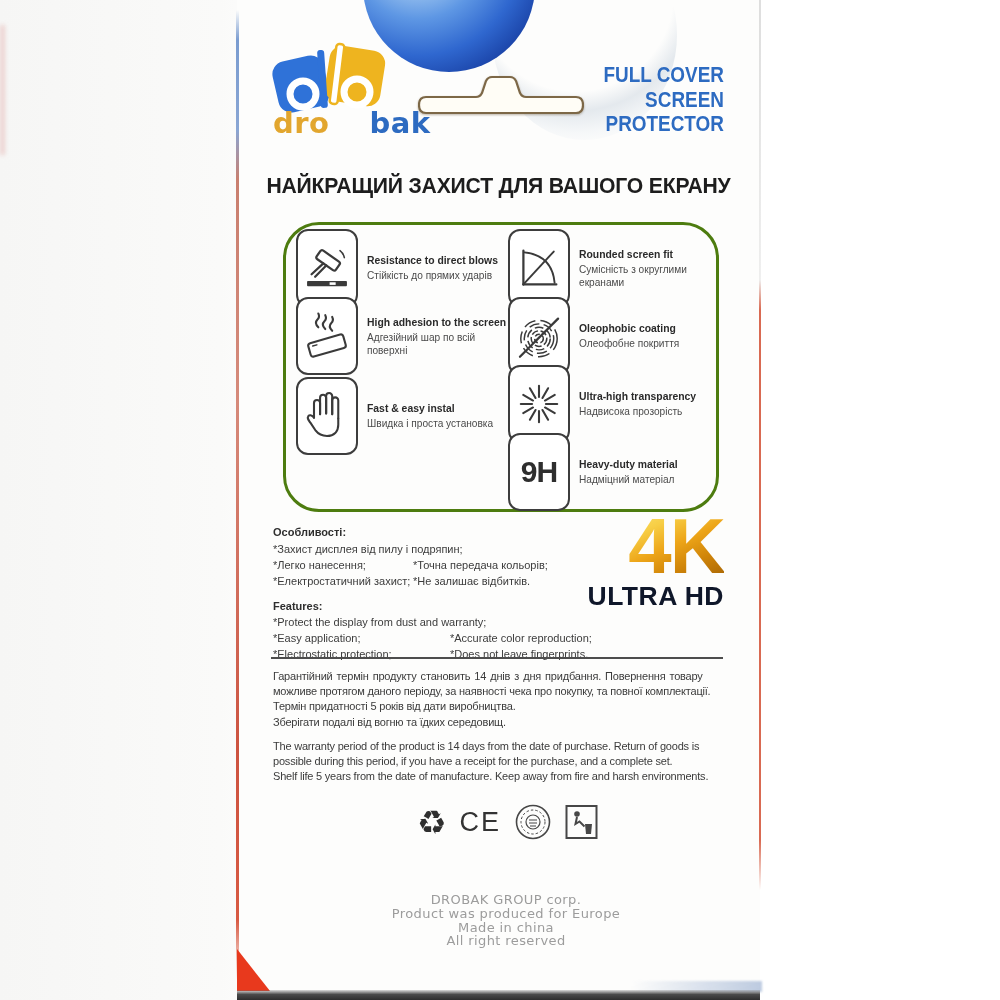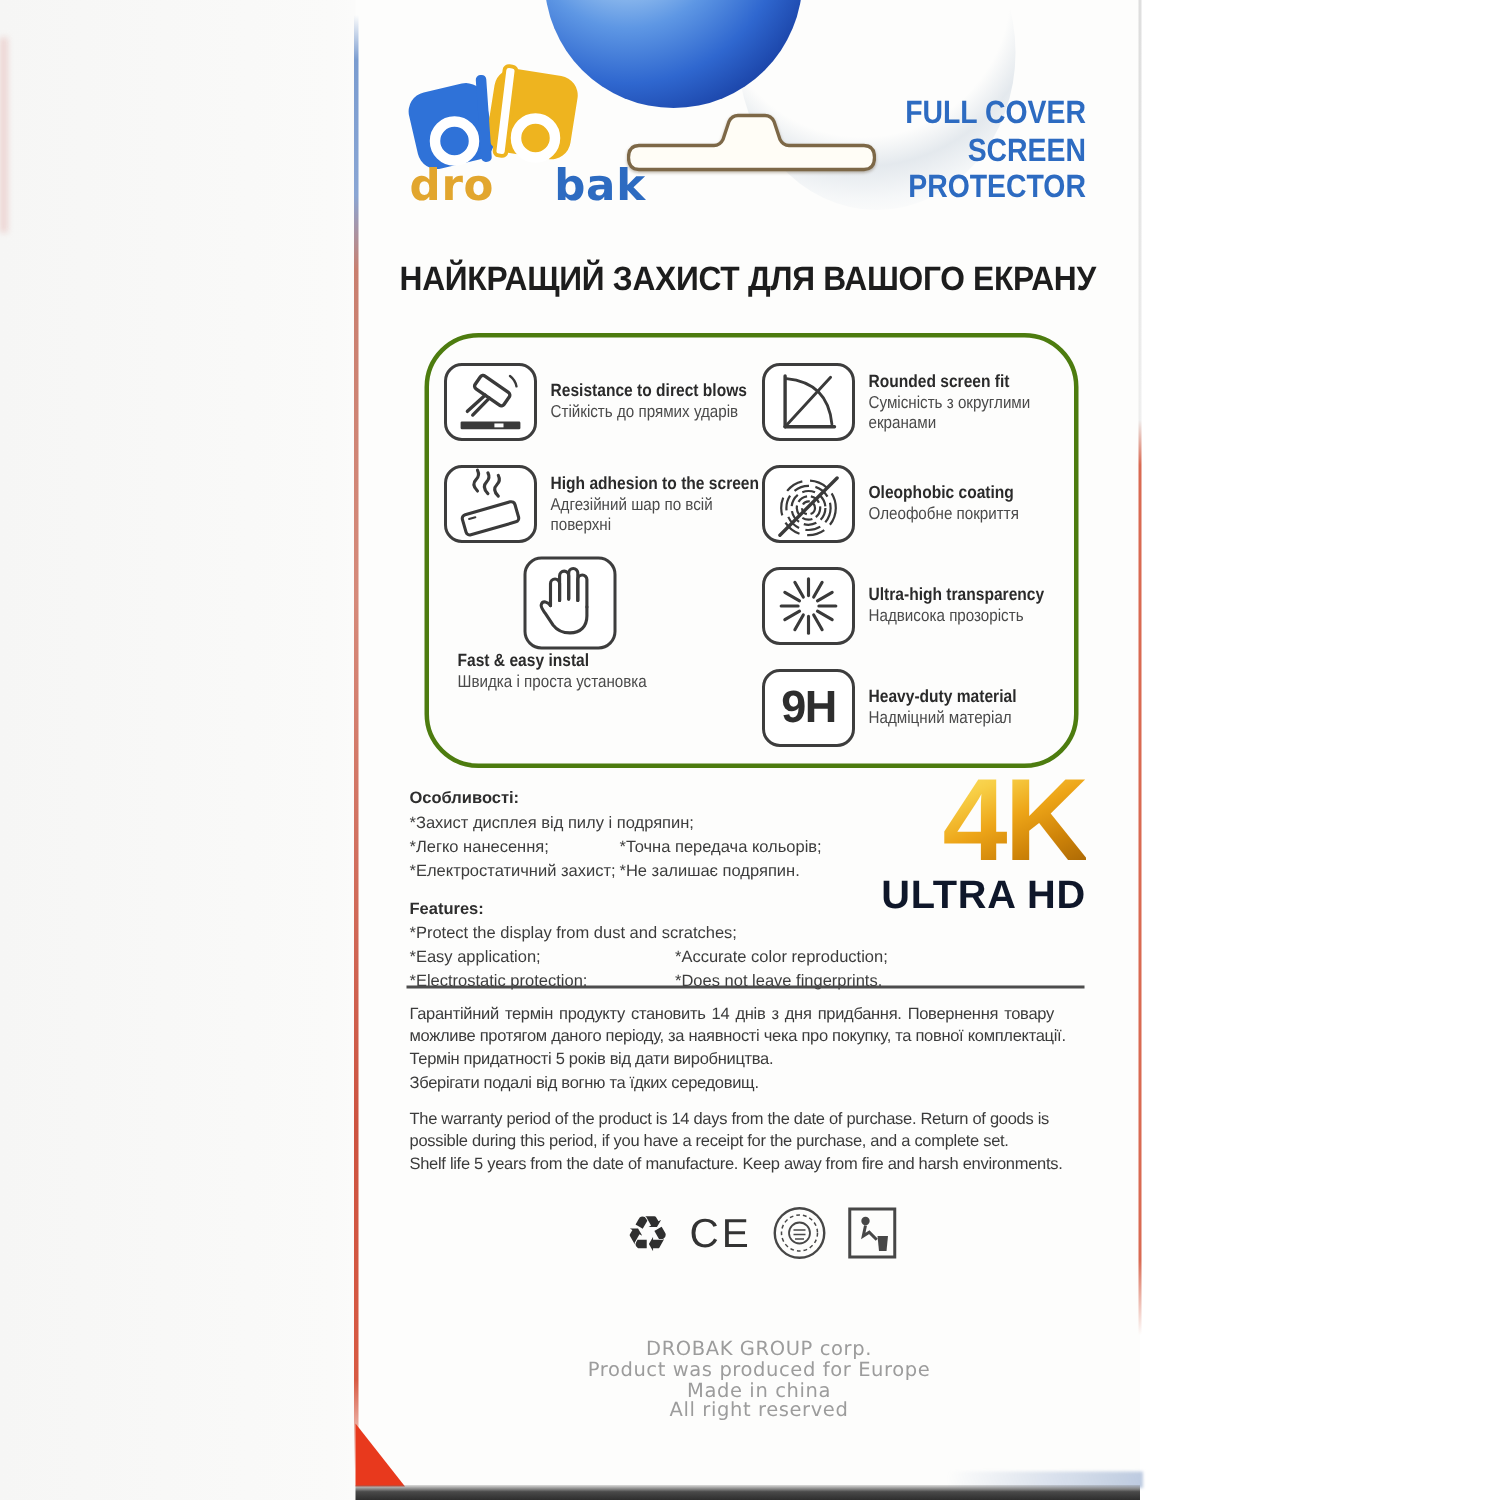--- a/index.html
+++ b/index.html
@@ -39,21 +39,21 @@
 
   .ptype { position:absolute; right:36px; top:63px; text-align:right; font-size:21.5px;
     font-weight:bold; color:#2d6bc1; line-height:24.5px; transform:scaleX(.88);
     transform-origin:right top; }
   .tagline { position:absolute; left:0; right:0; top:173px; text-align:center; font-size:22.5px;
     font-weight:bold; color:#1d1d1d; transform:scaleX(.94); letter-spacing:-.2px; }
 
   .fbox { position:absolute; left:46px; top:222px; width:436px; height:290px;
     border:3px solid #4d7c0f; border-radius:36px; }
   .feat { position:absolute; display:flex; align-items:center; height:66px; }
-  .icon-sq { width:62px; height:52px; border:2.5px solid #3d3d3d; border-radius:12px;
+  .icon-sq { width:62px; height:78px; border:2.5px solid #3d3d3d; border-radius:12px;
     flex:0 0 62px; display:flex; align-items:center; justify-content:center; background:#fff; }
   .ftext { margin-left:9px; width:158px; transform:scaleX(.88); transform-origin:left center; }
   .fen { font-size:11.8px; font-weight:bold; color:#2a2a2a; white-space:nowrap; line-height:14px; }
   .fua { font-size:11.5px; color:#4a4a4a; line-height:13.5px; margin-top:2px; }
   .nineH { font-size:30px; font-weight:bold; color:#2e2e2e; letter-spacing:-1px; }
 
   .abs { position:absolute; }
   .small { font-size:11px; color:#3c3c3c; white-space:nowrap; }
   .sb { font-weight:bold; color:#2e2e2e; }
 
@@ -147,21 +147,21 @@
               </g>
             </g>
           </svg>
         </div>
         <div class="ftext">
           <div class="fen">High adhesion to the screen</div>
           <div class="fua">Адгезійний шар по всій поверхні</div>
         </div>
       </div>
 
-      <div class="feat" style="left:10px; top:146px;flex-direction:column;">
+      <div class="feat" style="left:10px; top:158px;">
         <div class="icon-sq">
           <svg viewBox="0 0 60 60" width="52" height="52" fill="none" stroke="#3a3a3a" stroke-width="2.4" stroke-linecap="round" stroke-linejoin="round">
             <path d="M15,32 V15 a3.5,3.5 0 0 1 7,0 V28"></path>
             <path d="M22,28 V9 a3.5,3.5 0 0 1 7,0 V27"></path>
             <path d="M29,27 V7 a3.5,3.5 0 0 1 7,0 V28"></path>
             <path d="M36,28 V12 a3.5,3.5 0 0 1 7,0 V33"></path>
             <path d="M15,32 c-2,-3 -6,-4 -7,-1 c-1,2 1,4 3,7 l6,9 c3,4 8,6 13,6 c8,0 13,-5 13,-13 V33"></path>
           </svg>
         </div>
         <div class="ftext">
@@ -235,24 +235,24 @@
           <div class="fua">Надміцний матеріал</div>
         </div>
       </div>
     </div>
 
     <div class="abs small sb" style="left:36px; top:526px;">Особливості:</div>
     <div class="abs small" style="left:36px; top:543px;">*Захист дисплея від пилу і подряпин;</div>
     <div class="abs small" style="left:36px; top:559px;">*Легко нанесення;</div>
     <div class="abs small" style="left:176px; top:559px;">*Точна передача кольорів;</div>
     <div class="abs small" style="left:36px; top:575px;">*Електростатичний захист;</div>
-    <div class="abs small" style="left:176px; top:575px;">*Не залишає подряпин.</div>
+    <div class="abs small" style="left:176px; top:575px;">*Не залишає відбитків.</div>
 
     <div class="abs small sb" style="left:36px; top:600px;">Features:</div>
-    <div class="abs small" style="left:36px; top:616px;">*Protect the display from dust and scratches;</div>
+    <div class="abs small" style="left:36px; top:616px;">*Protect the display from dust and warranty;</div>
     <div class="abs small" style="left:36px; top:632px;">*Easy application;</div>
     <div class="abs small" style="left:213px; top:632px;">*Accurate color reproduction;</div>
     <div class="abs small" style="left:36px; top:648px;">*Electrostatic protection;</div>
     <div class="abs small" style="left:213px; top:648px;">*Does not leave fingerprints.</div>
 
     <div class="fourk">
       <div class="fourk-4k">4K</div>
       <div class="fourk-uhd">ULTRA HD</div>
     </div>
 

